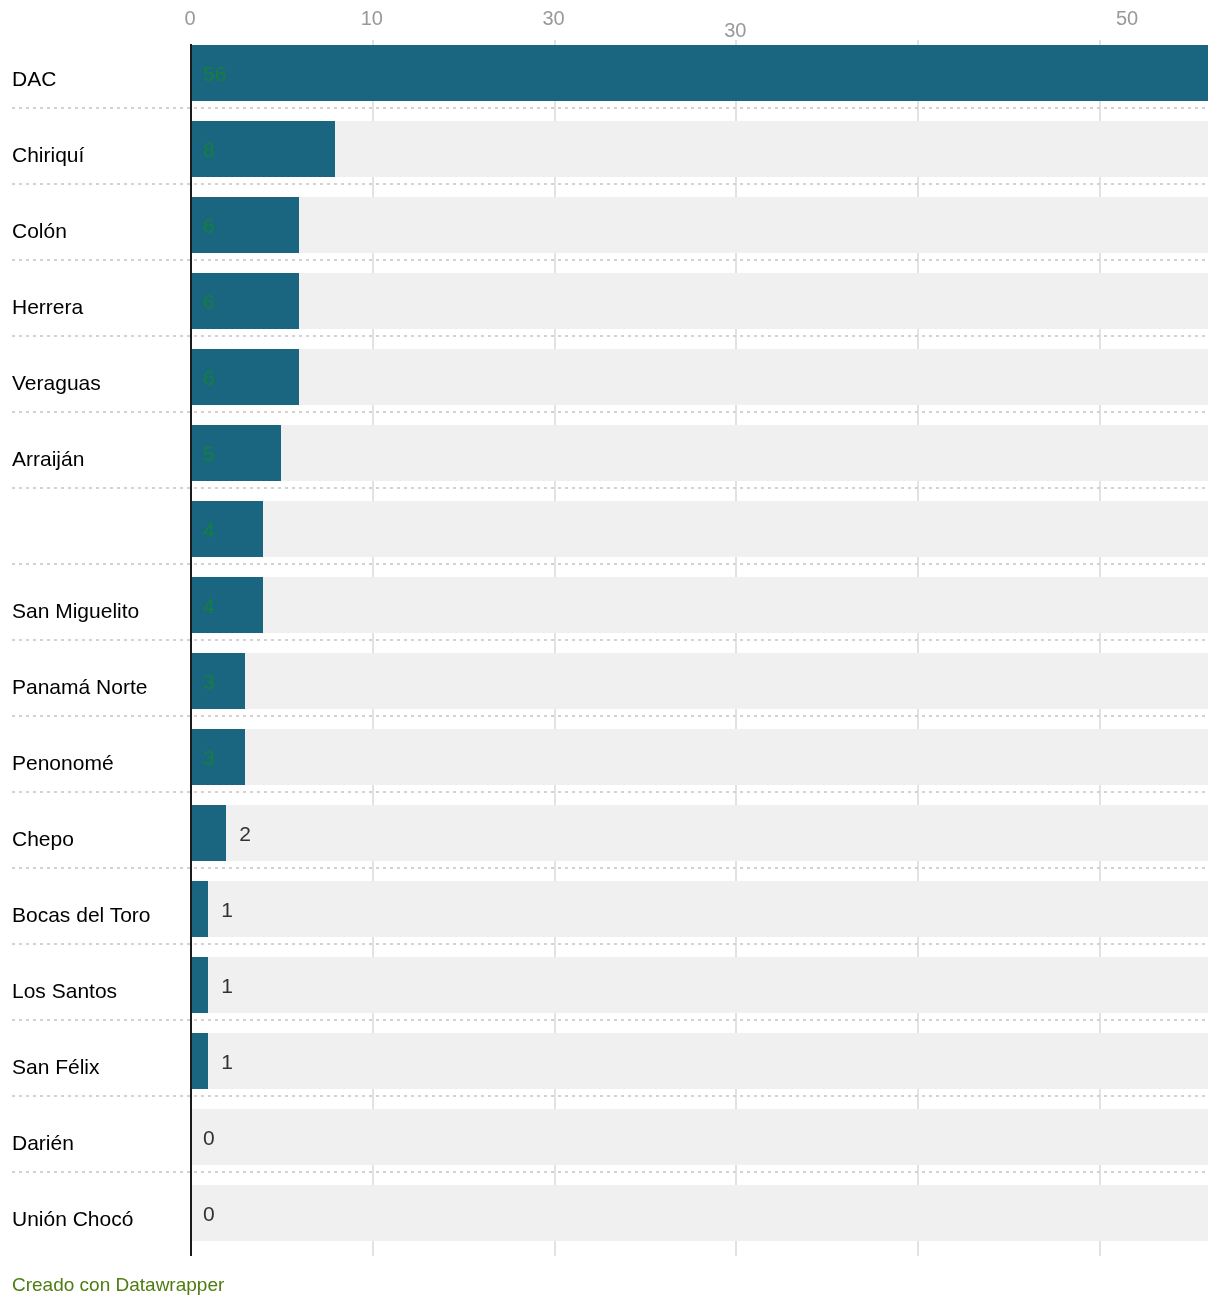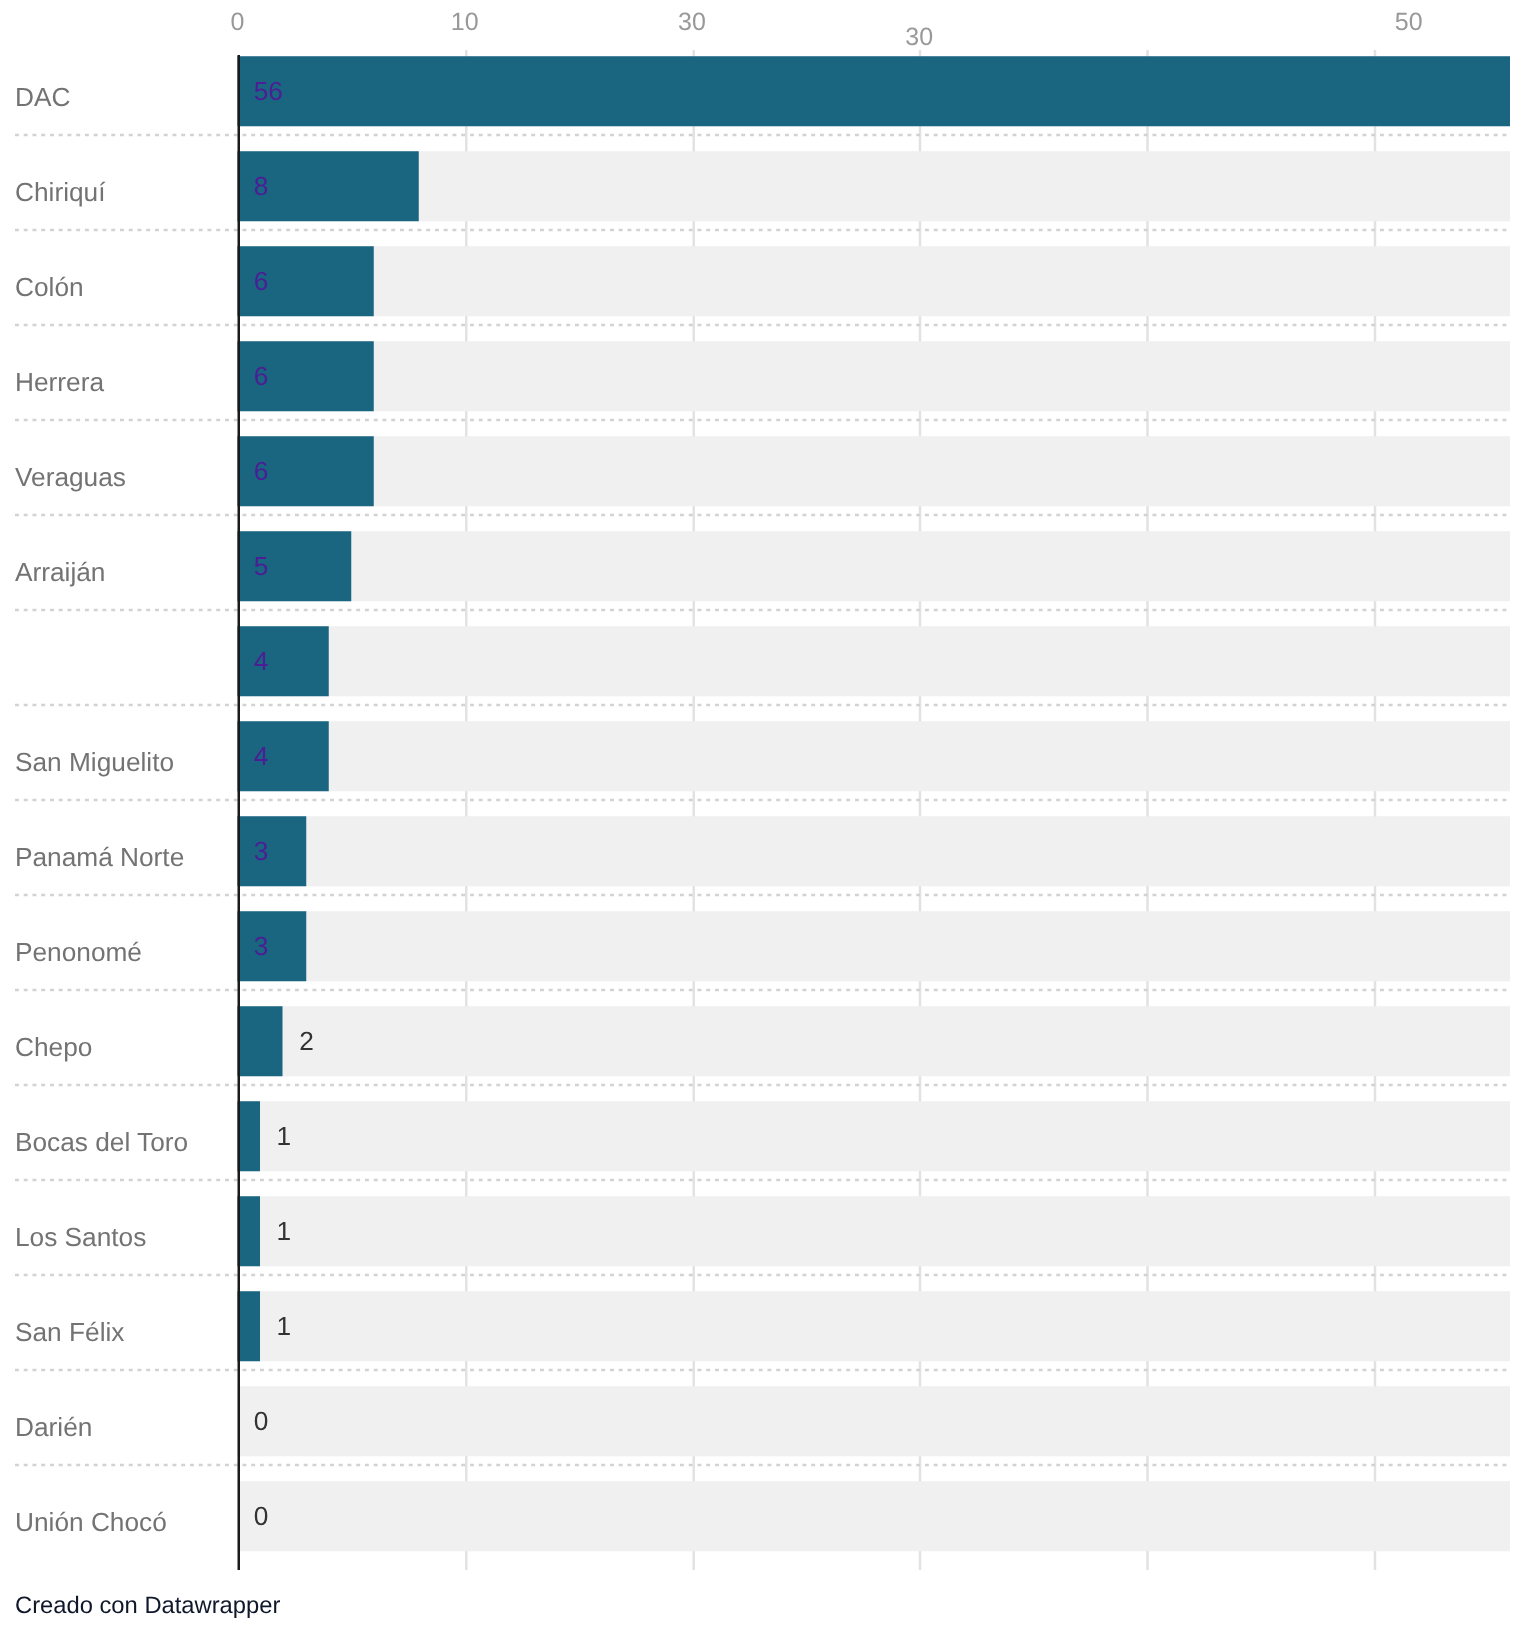--- a/index.html
+++ b/index.html
@@ -77,21 +77,21 @@
     height: 76px;
   }
   .row-label {
     position: absolute;
     left: 12px;
     top: 0;
     height: 76px;
     display: flex;
     align-items: center;
     font-size: 21px;
-    color: #737373;
+    color: #000000;
     white-space: nowrap;
     line-height: 1;
   }
   .track {
     position: absolute;
     left: 190px;
     right: 12px;
     top: 5px;
     height: 56px;
     background: #f0f0f0;
@@ -110,21 +110,21 @@
     top: 5px;
     height: 56px;
     display: flex;
     align-items: center;
     font-size: 21px;
     line-height: 1;
     z-index: 5;
     white-space: nowrap;
   }
   .bar-value.inside {
-    color: #4c1d95;
+    color: #15803d;
   }
   .bar-value.outside {
     color: #333333;
   }
   .row-sep {
     position: absolute;
     left: 12px;
     right: 12px;
     bottom: 7px;
     height: 2px;
@@ -134,21 +134,21 @@
     background-repeat: repeat-x;
   }
   .row:last-child .row-sep { display: none; }
 
   
   .footer {
     position: absolute;
     left: 12px;
     bottom: 22px;
     font-size: 19px;
-    color: #0f172a;
+    color: #4d7c0f;
     line-height: 1;
   }
 </style>
 </head>
 <body>
 
 <div id="chart">
 
   <div class="axis-area">
       <div class="tick-label" style="left: 190px;">0</div>

